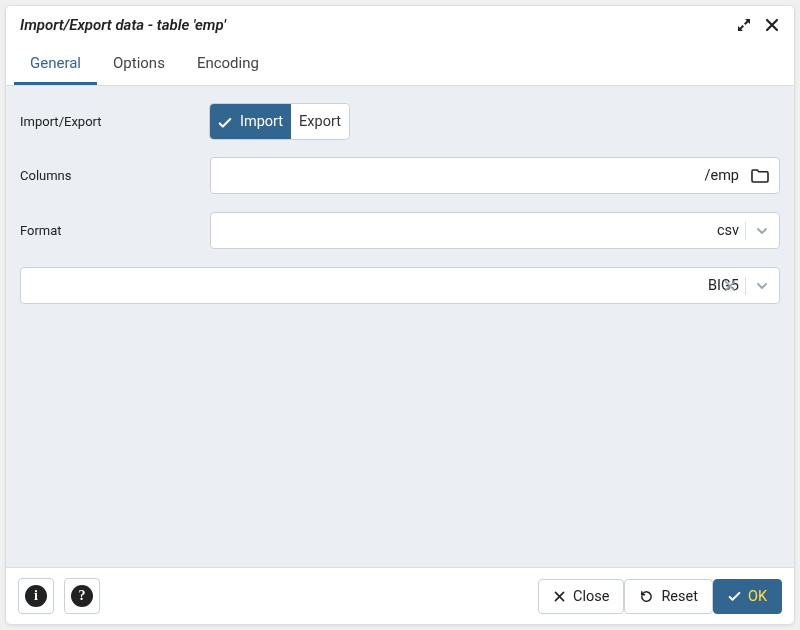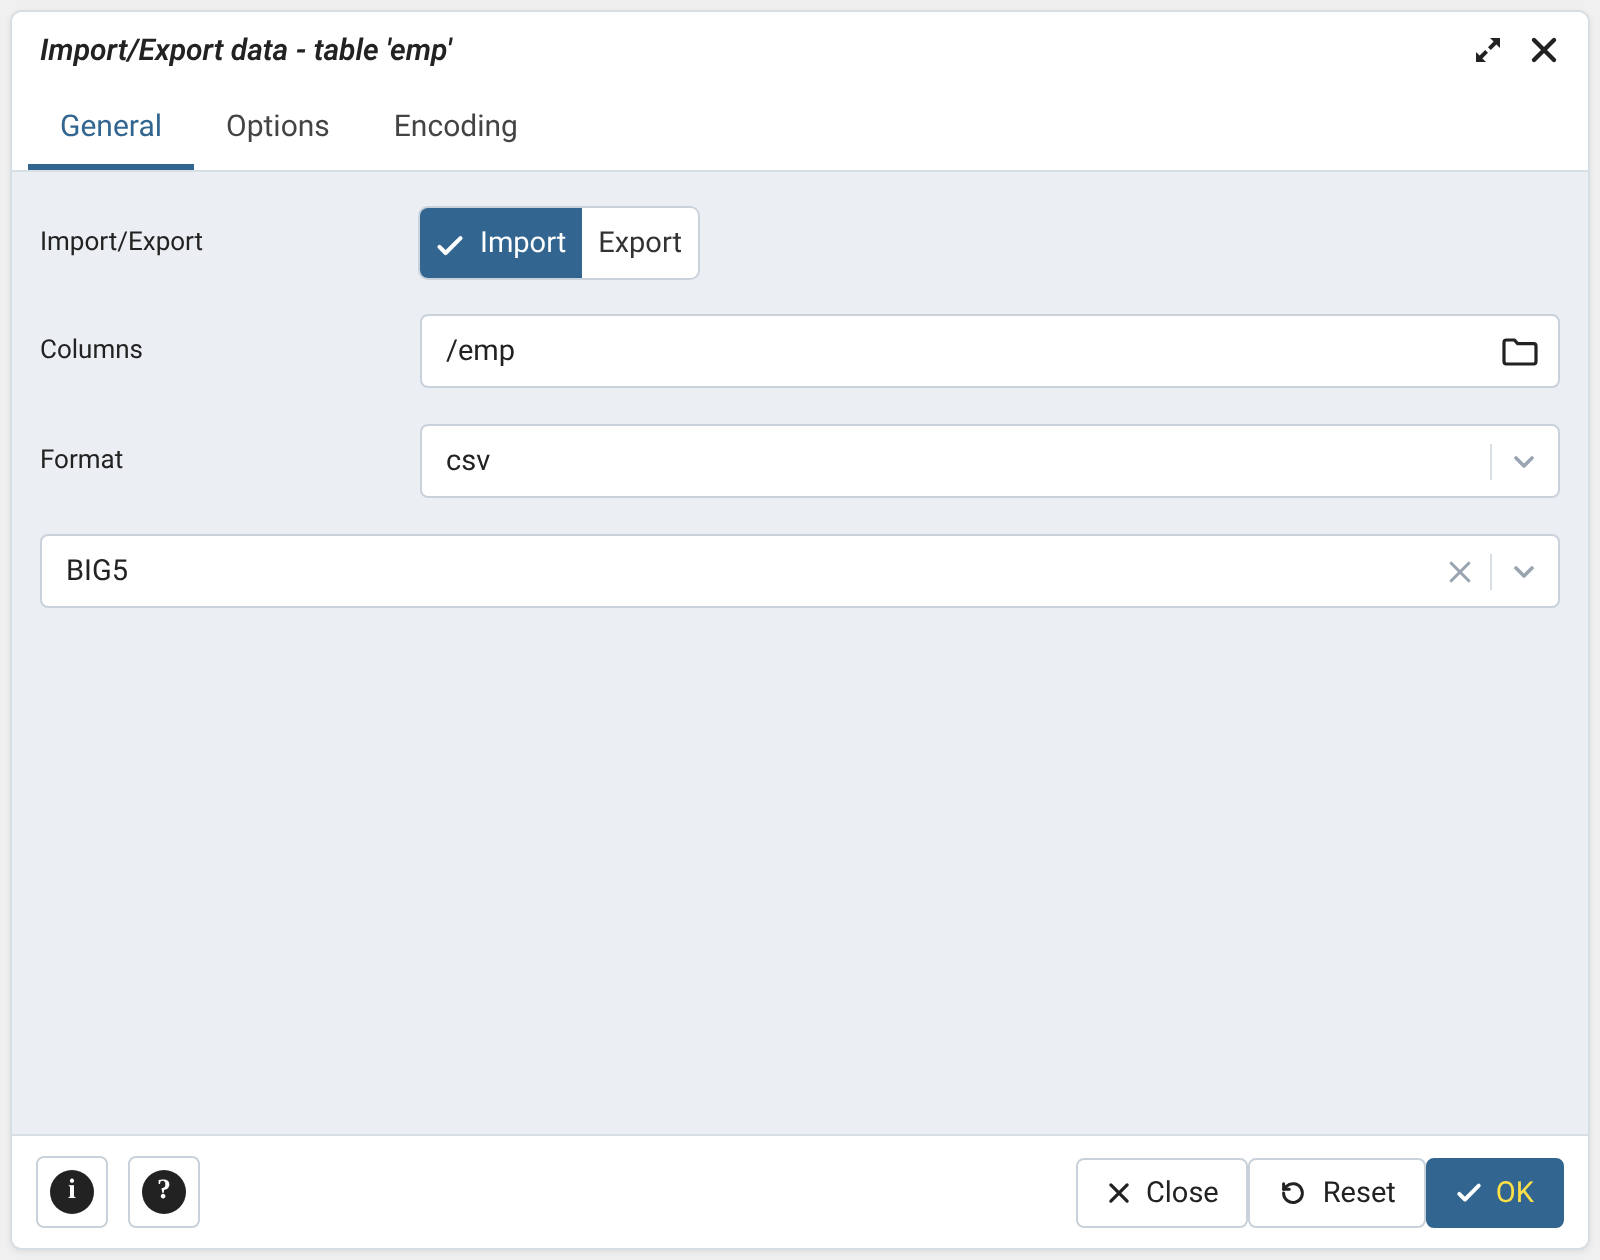--- a/index.html
+++ b/index.html
@@ -13,21 +13,21 @@
 .tab { padding: 10px 16px; font-size: 15px; color: #444; cursor: pointer; border-bottom: 3px solid transparent; }
 .tab.active { color: #326690; border-bottom-color: #326690; font-weight: 400; }
 .content { flex: 1; background: #ebeef2; padding: 18px 14px; display: flex; flex-direction: column; gap: 18px; }
 .row { display: flex; align-items: center; }
 .row .label { width: 190px; color: #222; font-size: 13px; }
 .row .field { flex: 1; }
 .toggle-group { display: inline-flex; border-radius: 4px; overflow: hidden; box-shadow: 0 0 0 1px #c9d2db; }
 .toggle-btn { padding: 9px 8px; font-size: 14.5px; background: #fff; color: #333; cursor: pointer; display: flex; align-items: flex-end; gap: 8px; }
 .toggle-btn.active { background: #326690; color: #fff; }
 .input-wrap { position: relative; }
-.text-input { width: 100%; padding: 9px 40px 9px 12px; border: 1px solid #c9d2db; border-radius: 4px; font-size: 14.5px; color: #222; background: #fff; font-family: inherit; }
+.text-input { width: 100%; padding: 9px 40px 9px 12px; border: 1px solid #c9d2db; border-radius: 4px; font-size: 14.5px; color: #222; background: #fff; font-family: inherit; text-align: right; }
 .input-wrap .trailing { position: absolute; right: 10px; top: 50%; transform: translateY(-50%); display: flex; align-items: center; gap: 8px; color: #9aa5b1; }
 .sep { width: 1px; height: 18px; background: #d7dee4; }
 .chev { cursor: pointer; display: flex; }
 .clear-x { cursor: pointer; font-size: 16px; color: #9aa5b1; display:flex; }
 .folder { cursor: pointer; color: #222; display:flex; }
 .footer { display: flex; align-items: center; justify-content: space-between; padding: 10px 12px; border-top: 1px solid #d7dee4; background: #fff; }
 .footer-left { display: flex; gap: 10px; }
 .icon-btn { width: 36px; height: 36px; border: 1px solid #c9d2db; border-radius: 4px; background: #fff; display: flex; align-items: center; justify-content: center; cursor: pointer; }
 .icon-btn .circ { width: 22px; height: 22px; border-radius: 50%; background: #222; color: #fff; display: flex; align-items: center; justify-content: center; font-weight: 700; font-size: 14px; font-family: Georgia, serif; }
 .footer-right { display: flex; }

